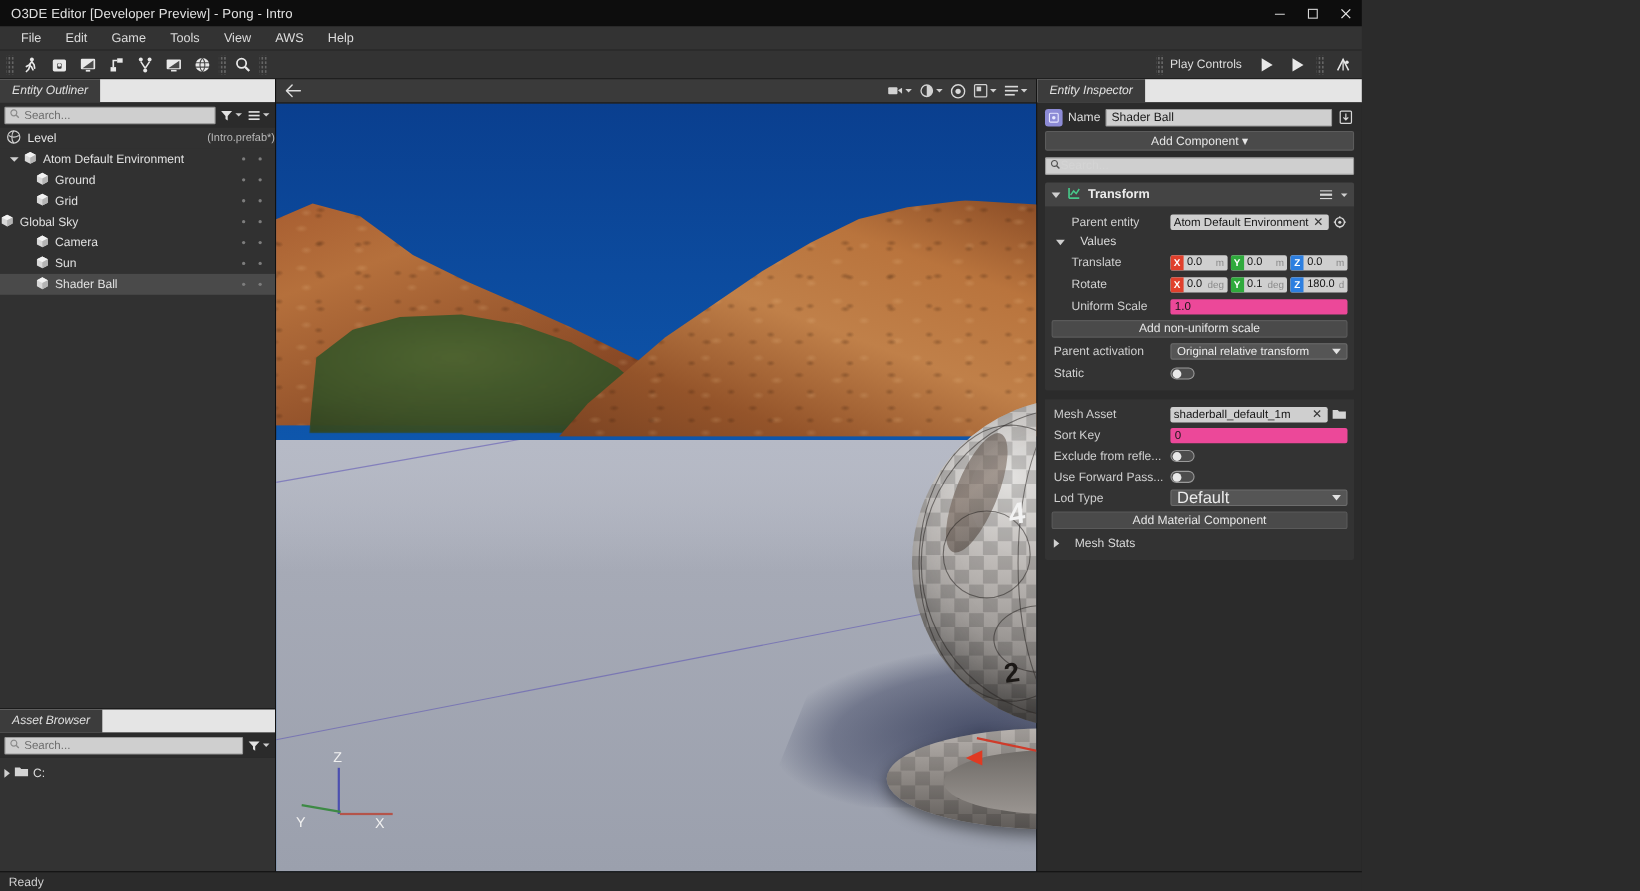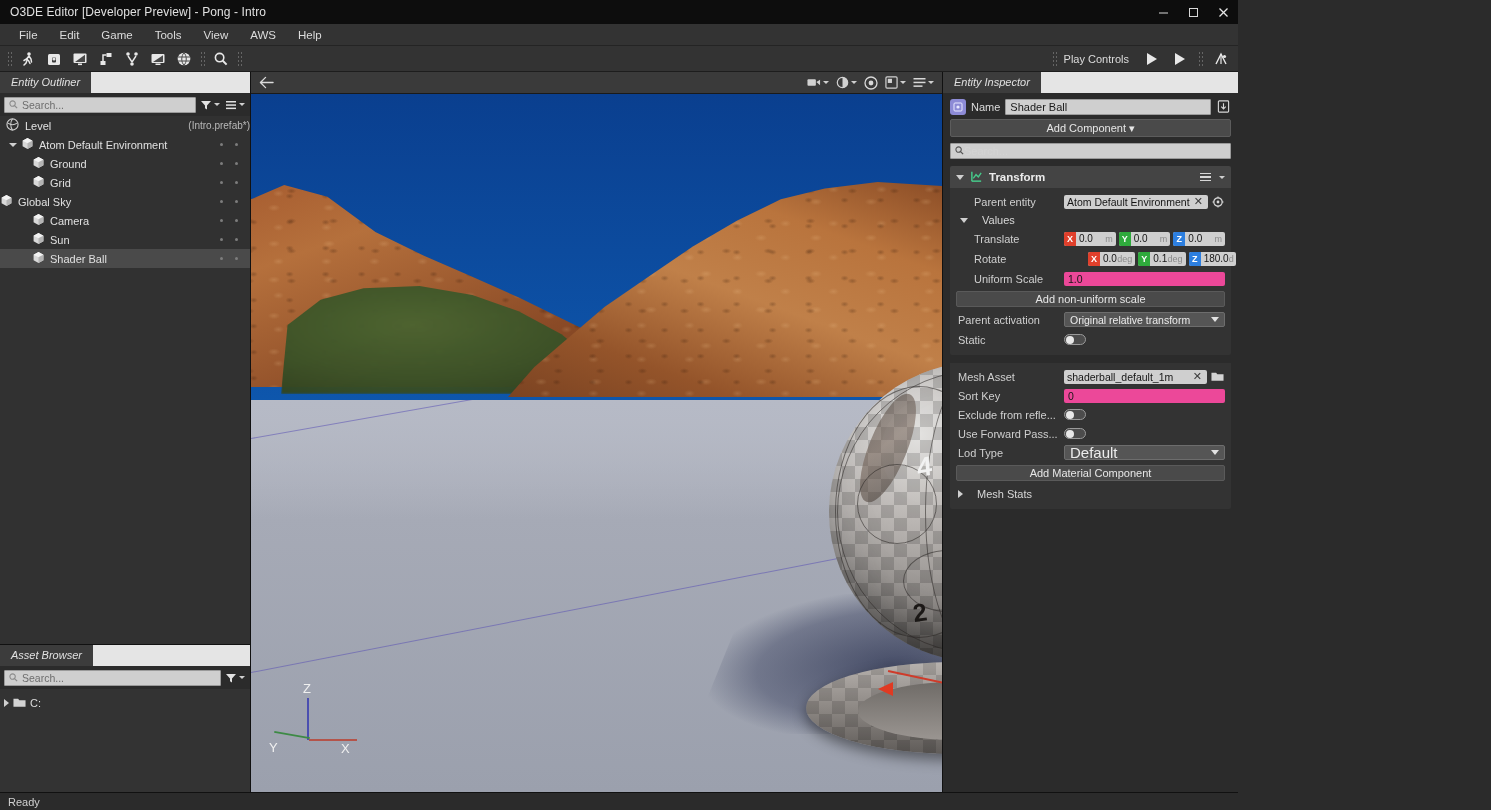--- a/index.html
+++ b/index.html
@@ -784,21 +784,21 @@
                 <span class="vecunit">m</span>
               </div>
               <div class="vecfield">
                 <span class="veclabel z">Z</span>
                 <span class="vecnum">0.0</span>
                 <span class="vecunit">m</span>
               </div>
             </div>
           </div>
 
-          <div class="subrow" style="margin-top:3px;gap:24px;">
+          <div class="subrow" style="margin-top:3px;">
             <div class="subkey">Rotate</div>
             <div class="vecrow">
               <div class="vecfield">
                 <span class="veclabel x">X</span>
                 <span class="vecnum">0.0</span>
                 <span class="vecunit">deg</span>
               </div>
               <div class="vecfield">
                 <span class="veclabel y">Y</span>
                 <span class="vecnum">0.1</span>

